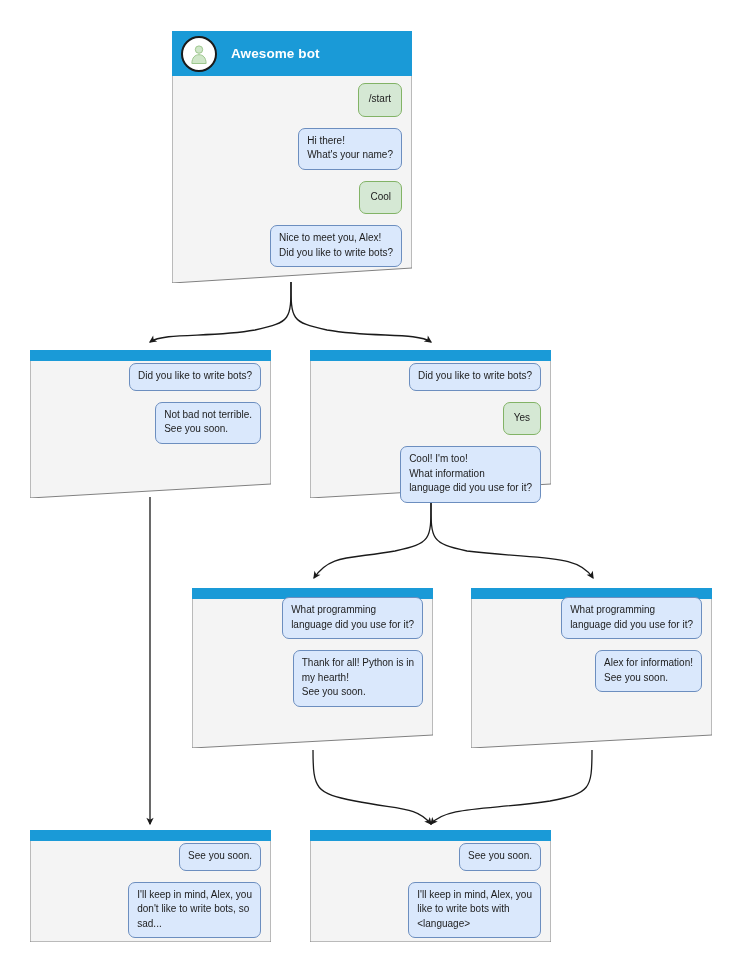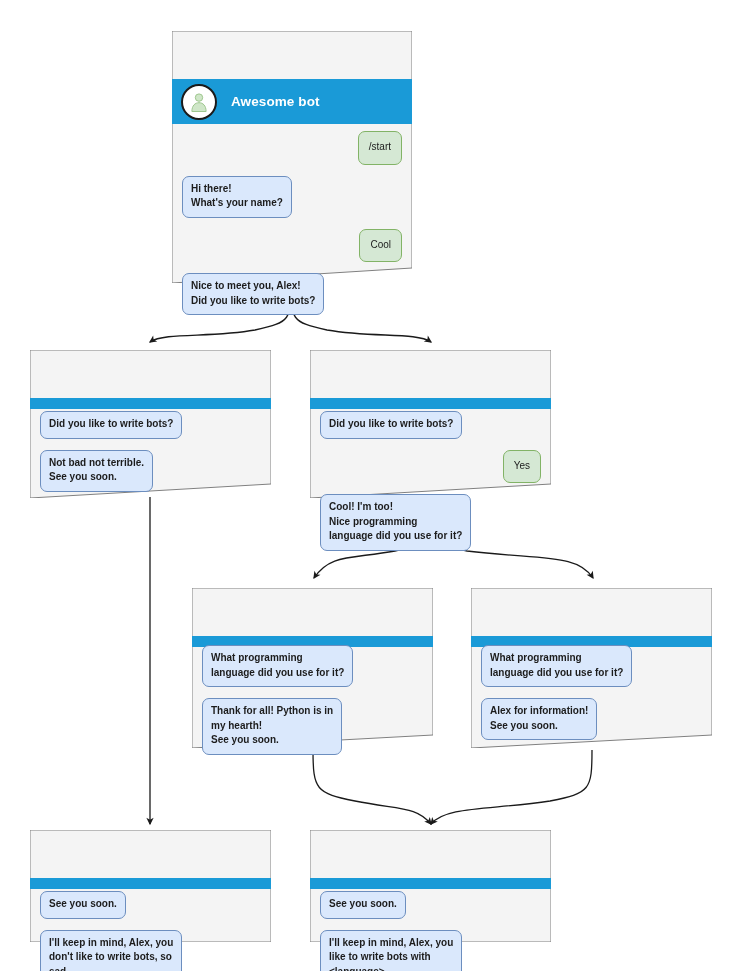--- a/index.html
+++ b/index.html
@@ -36,21 +36,20 @@
     position: absolute;
     left: 0; top: 0;
     width: 100%;
     height: 100%;
   }
   .node-inner {
     position: absolute;
     left: 0; top: 0;
     width: 100%;
     height: 100%;
-    margin-top: 48px;
   }
 
   
   .hdr-root {
     position: absolute;
     left: 0;
     top: 0;
     width: 100%;
     height: 45px;
     background: #1a9ad7;
@@ -93,21 +92,21 @@
     position: absolute;
     left: 0;
     width: 100%;
     box-sizing: border-box;
     padding: 0 10px;
   }
   .row {
     display: flex;
     margin-bottom: 11px;
   }
-  .row.left  { justify-content: flex-start; font-weight: bold; }
+  .row.left  { justify-content: flex-end; }
   .row.right { justify-content: flex-end; }
 
   .bubble {
     font-size: 10px;
     line-height: 14.5px;
     color: #1c1c1c;
     padding: 5px 8px 6px 8px;
     border-radius: 7px;
     border: 1px solid;
     box-sizing: border-box;
@@ -212,21 +211,21 @@
       <div class="hdr-thin"></div>
       <div class="msgs" style="top:13px;">
         <div class="row left">
           <div class="bubble bot">Did you like to write bots?</div>
         </div>
         <div class="row right">
           <div class="bubble user">Yes</div>
         </div>
         <div class="row left">
           <div class="bubble bot">Cool! I'm too!
-Nice programming
+What information
 language did you use for it?</div>
         </div>
       </div>
     </div>
   </div>
 
   <div class="node" style="left:192px; top:588px; width:241px; height:160px;">
     <svg class="node-shape" viewBox="0 0 241 160" preserveAspectRatio="none">
       <path d="M0,0 L241,0 L241,147 L0,160 Z" fill="#f4f4f4" stroke="#808080" stroke-width="1"></path>
     </svg>

